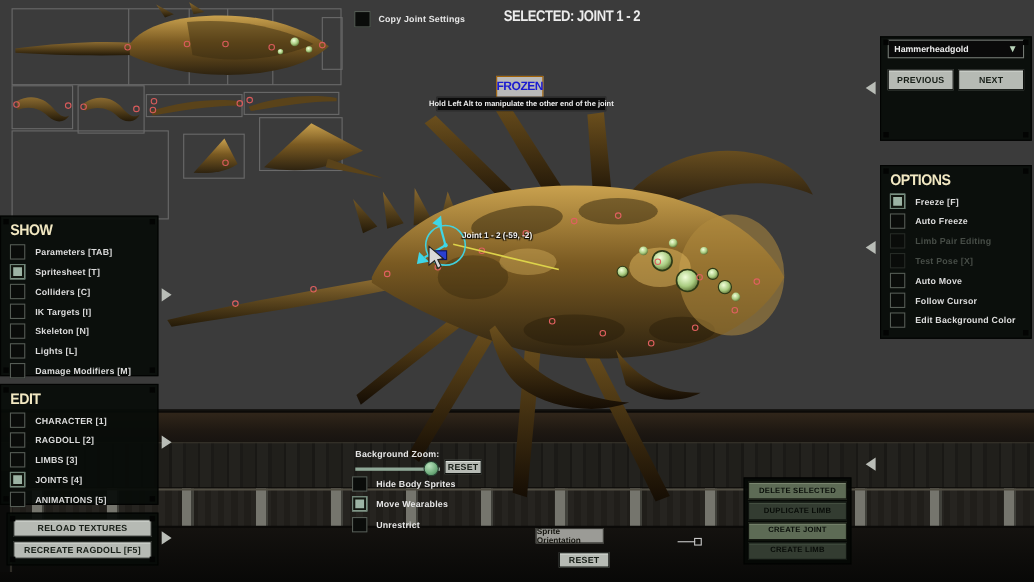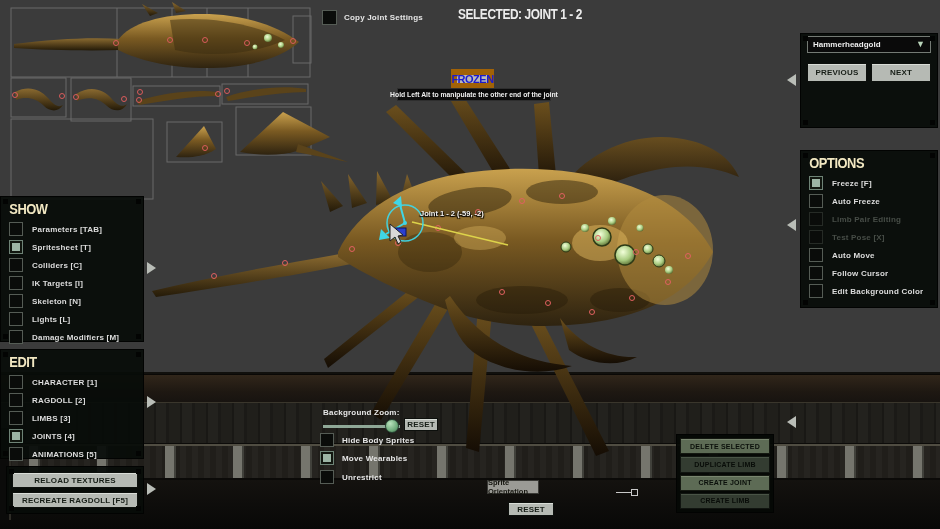--- a/index.html
+++ b/index.html
@@ -196,21 +196,21 @@
 
   <div class="abs" style="left:420px;top:209px;font-size:7.5px;font-weight:bold;color:#f2f2f2;z-index:5;
               text-shadow:1px 1px 1px #000, -1px 1px 1px #000;">Joint 1 - 2 (-59, -2)</div>
 
   <span class="abs cb" style="left:322px;top:10px;width:15px;height:15px;z-index:6;"></span>
   <div class="tinylabel" style="left:344px;top:13px;">Copy Joint Settings</div>
 
   <div class="abs" style="left:395px;top:6px;width:250px;text-align:center;font-size:14px;font-weight:bold;color:#ececec;
               letter-spacing:-0.5px;transform:scaleX(.85);z-index:6;">SELECTED: JOINT 1 - 2</div>
 
-  <div class="abs" style="left:451px;top:69px;width:43px;height:20px;background:#b9b9b9;border:6px solid #a16207;
+  <div class="abs" style="left:451px;top:69px;width:43px;height:20px;background:#b9b9b9;border:1px solid #a16207;
               color:#1b1bd0;font-size:11px;font-weight:bold;letter-spacing:-0.5px;
               display:flex;align-items:center;justify-content:center;z-index:6;box-sizing:border-box;">FROZEN</div>
   <div class="abs" style="left:397px;top:88px;width:154px;height:13px;background:rgba(6,6,6,.93);border:1px solid #2e2e2e;
               color:#efefef;font-size:6.8px;font-weight:bold;display:flex;align-items:center;justify-content:center;
               z-index:7;box-sizing:border-box;white-space:nowrap;">Hold Left Alt to manipulate the other end of the joint</div>
 
   <div class="panel" style="left:0;top:196px;width:144px;height:146px;">
     <div class="pins"></div>
     <div class="ptitle">SHOW</div>
     <div class="row">
@@ -340,18 +340,18 @@
               background:radial-gradient(circle at 35% 30%,#b9e3bd,#6aa877 65%,#3f6b4c);border:1px solid #274232;box-sizing:border-box;"></div>
   <div class="btn btn-gray abs" style="left:404px;top:418px;width:34px;height:13px;z-index:6;">RESET</div>
 
   <span class="abs cb" style="left:320px;top:433px;z-index:6;"></span>
   <div class="tinylabel" style="left:342px;top:436px;">Hide Body Sprites</div>
   <span class="abs cb on" style="left:320px;top:451px;z-index:6;"></span>
   <div class="tinylabel" style="left:342px;top:454px;">Move Wearables</div>
   <span class="abs cb" style="left:320px;top:470px;z-index:6;"></span>
   <div class="tinylabel" style="left:342px;top:473px;">Unrestrict</div>
 
-  <div class="tag" style="left:487px;top:480px;width:52px;height:14px;">Sprite Orientation</div>
+  <div class="tag" style="left:487px;top:480px;width:62px;height:14px;">Sprite Orientation</div>
   <div class="btn btn-gray abs" style="left:508px;top:502px;width:46px;height:14px;z-index:6;">RESET</div>
   <div class="abs" style="left:616px;top:492px;width:16px;height:1px;background:#c8c8c8;z-index:6;"></div>
   <div class="abs" style="left:631px;top:489px;width:7px;height:7px;border:1px solid #c8c8c8;background:transparent;z-index:6;box-sizing:border-box;"></div>
 
 </div>
 
 </body></html>

